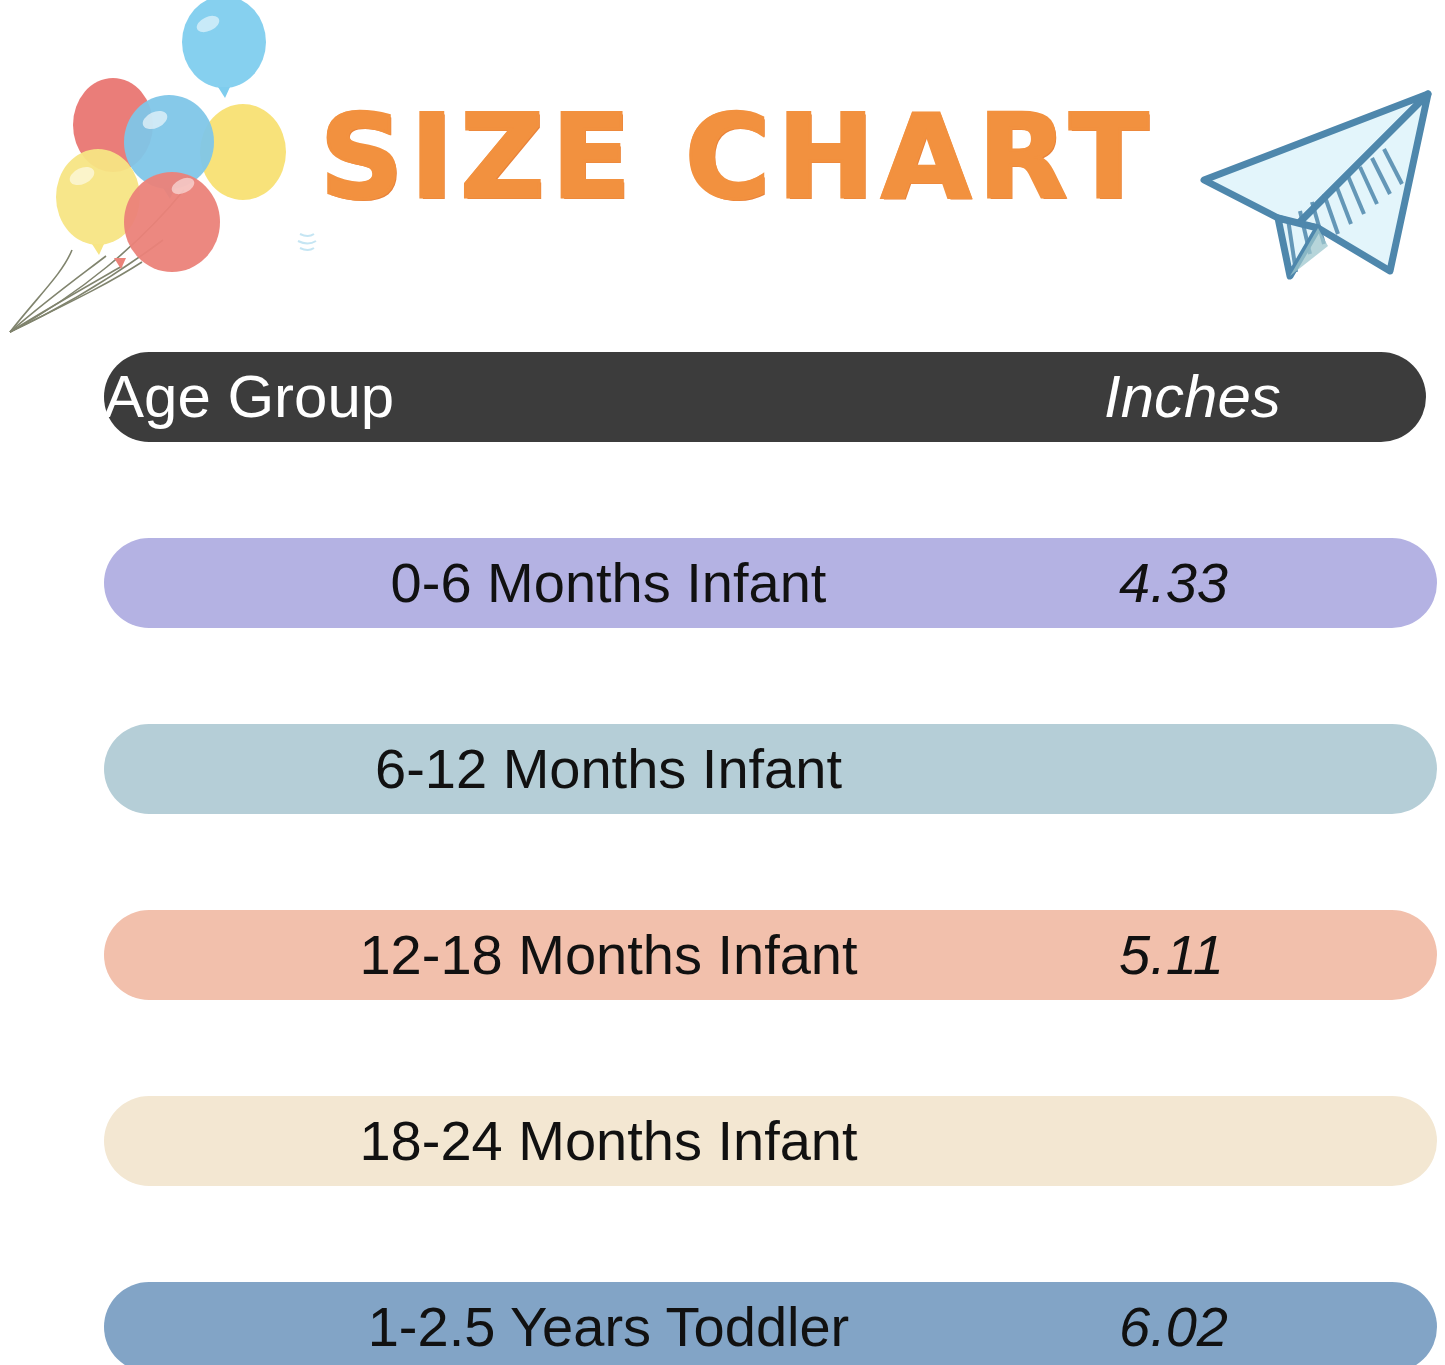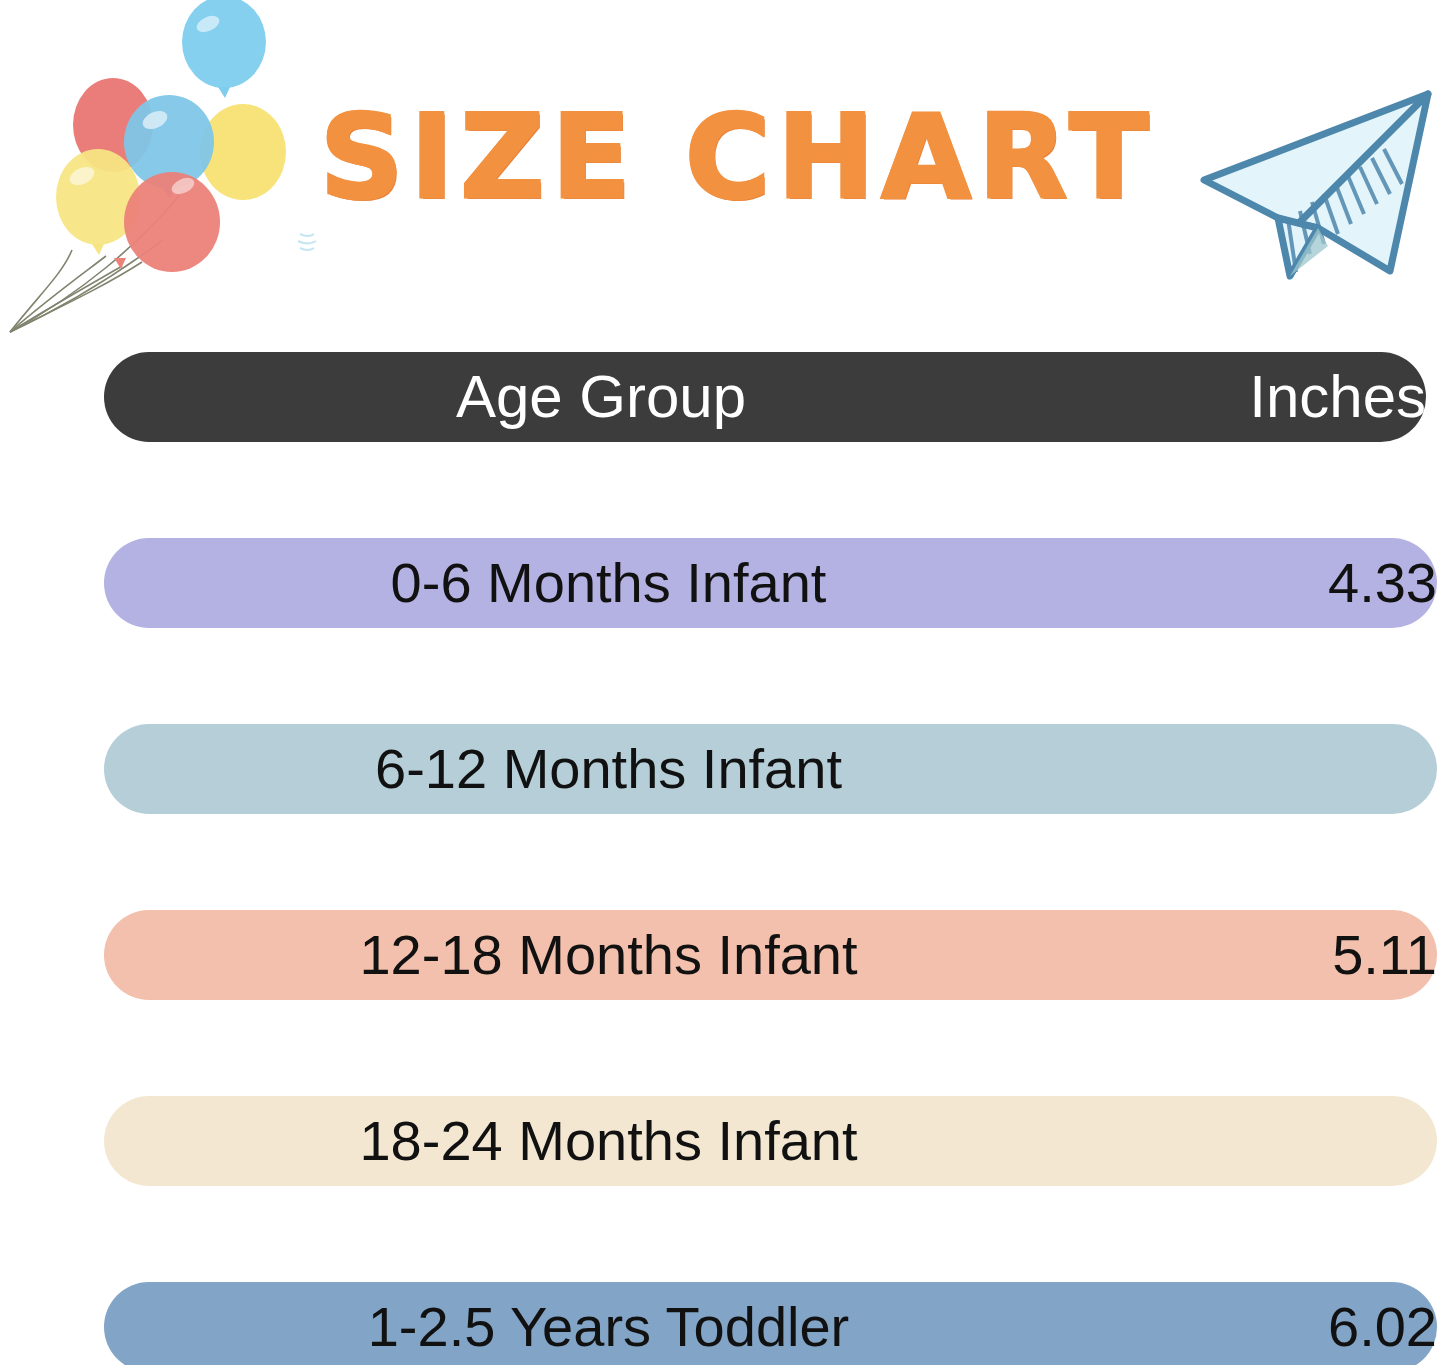--- a/index.html
+++ b/index.html
@@ -82,35 +82,35 @@
     background: #3C3C3C;
   }
   .row.data {
     width: 1333px;
     margin-left: 104px;
     height: 90px;
     margin-top: 96px;
   }
   .cell-label {
     flex: 0 0 1015px;
-    text-align: center;
     font-size: 56px;
     color: #111111;
     line-height: 1;
     padding-right: 6px;
     box-sizing: border-box;
     white-space: nowrap;
   }
   .cell-value {
     flex: 1 1 auto;
-    text-align: right;
+    text-align: left;
     font-size: 56px;
     color: #111111;
     line-height: 1;
     white-space: nowrap;
+    font-style: italic;
   }
   .row.header .cell-label,
   .row.header .cell-value {
     color: #ffffff;
     font-size: 60px;
   }
   .row.header .cell-label {
     flex: 0 0 1000px;
   }
   .row.data .cell-label {

